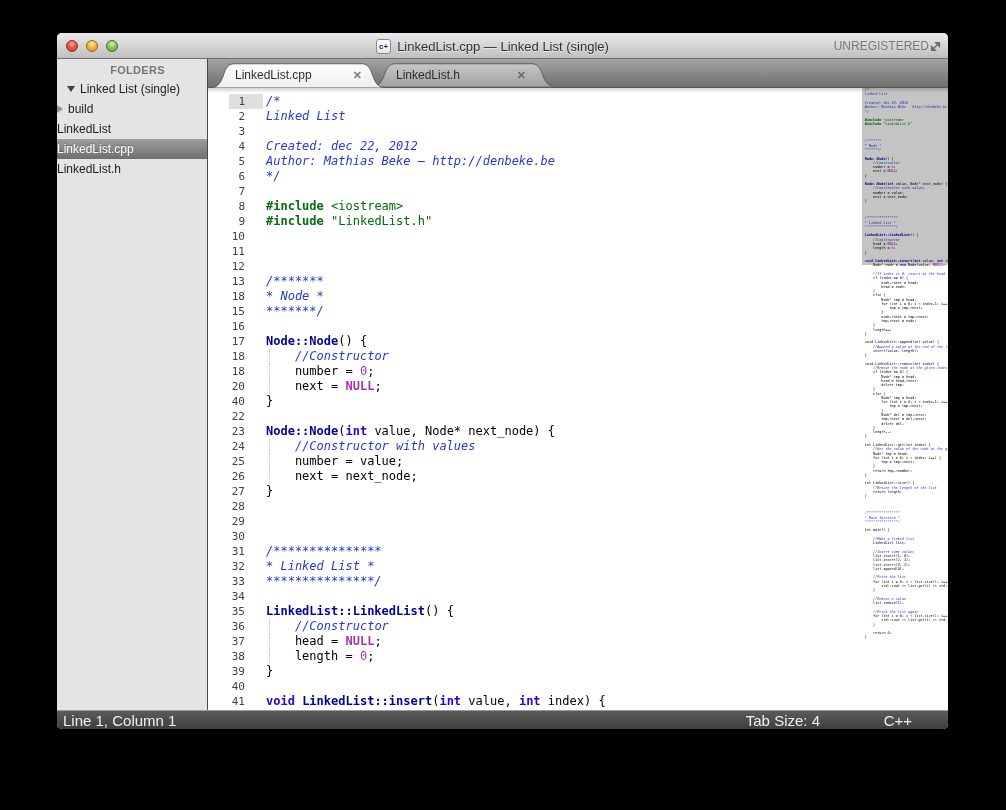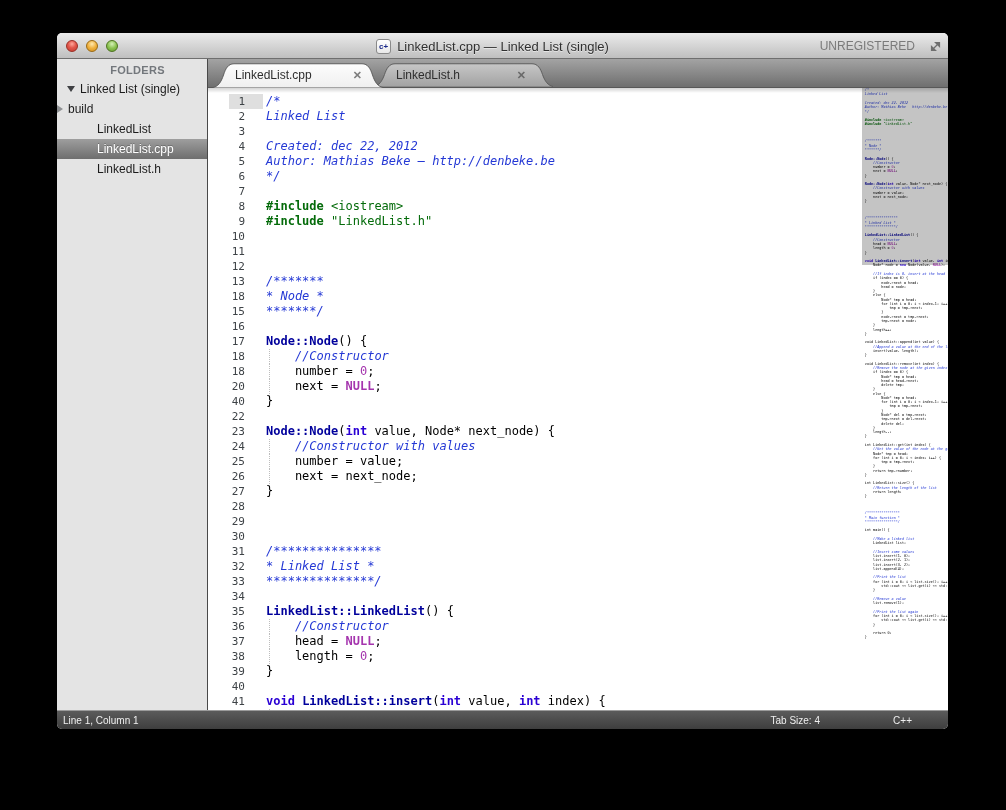--- a/index.html
+++ b/index.html
@@ -15,32 +15,32 @@
   .lights { position:absolute; left:9px; top:0; height:26px; display:flex; align-items:center; gap:8px; }
   .light { width:12px; height:12px; border-radius:50%; }
   .light.red { background:radial-gradient(circle at 50% 30%, #FFA79B 0%, #E2574B 45%, #C33B30 100%); border:1px solid #9A2E24; }
   .light.yellow { background:radial-gradient(circle at 50% 30%, #FFE9B0 0%, #EFB13E 50%, #D18E1F 100%); border:1px solid #9A6A14; }
   .light.green { background:radial-gradient(circle at 50% 30%, #D5F0B8 0%, #8CC351 50%, #65992F 100%); border:1px solid #4E7420; }
   .title-group { position:absolute; left:0; right:0; top:0; height:26px;
     display:flex; align-items:center; justify-content:center; gap:6px; transform:translateX(-10px); }
   .doc-icon { width:15px; height:15px; border-radius:3px; background:linear-gradient(#FFF,#E8E8E8);
     border:1px solid #8A8A8A; font:bold 8px/13px "Liberation Sans",sans-serif; color:#1B2A8A; text-align:center; }
   .title-text { font-size:13px; color:#303030; text-shadow:0 1px 0 rgba(255,255,255,0.5); }
-  .tb-right { position:absolute; right:6px; top:0; height:26px; display:flex; align-items:center; gap:14px; }
+  .tb-right { position:absolute; right:6px; top:0; height:26px; display:flex; align-items:center; gap:0; }
   .unregistered { font-size:12px; color:#7A7A7A; }
   
   .main { position:absolute; left:0; top:26px; right:0; bottom:19px; display:flex; }
   
   .sidebar { width:151px; background:#E4E4E4; border-right:1px solid #494949; flex:none; position:relative; }
   .folders-label { margin-top:3px; height:17px; line-height:17px; padding-left:11px;
     font-size:11px; font-weight:bold; color:#73777C; letter-spacing:0.3px;text-align:center; }
   .srow { height:20px; line-height:20px; font-size:12px; color:#1C1C1C; display:flex; align-items:center; white-space:nowrap; }
   .srow.root { padding-left:10px; }
   .srow.folder { }
-  .srow.file { padding-left:40px; }
+  .srow.file { }
   .srow.sel { background:linear-gradient(#9E9E9E,#6E6E6E); color:#FFF; text-shadow:0 -1px 0 rgba(0,0,0,0.25); }
   .tri { display:inline-block; width:0; height:0; margin-right:5px; }
   .tri.down { border-left:4.5px solid transparent; border-right:4.5px solid transparent; border-top:6px solid #3F4043; }
   .tri.right { border-top:4.5px solid transparent; border-bottom:4.5px solid transparent; border-left:6px solid #8F9194; }
   
   .content { flex:1; position:relative; background:#FFF; }
   .tabbar { position:relative; height:29px; background:linear-gradient(#A3A3A3,#6F6F6F);
     border-bottom:1px solid #585858; }
   .tab { position:absolute; top:4px; }
   .tab svg { position:absolute; left:0; top:0; }
@@ -72,21 +72,21 @@
   .tk-t { color:#000; }
   
   .minimap { position:absolute; top:0; right:0; width:86px; bottom:0; overflow:hidden; z-index:5; isolation:isolate; }
   .mini-inner { position:absolute; left:0; top:0; transform:scale(0.285); transform-origin:0 0; width:1200px; padding-left:10px; z-index:1; }
   .mini-inner .cl { height:15px; }
   .mini-viewport { position:absolute; left:0; right:0; top:0; height:177px;
     background:#C4C4C4; mix-blend-mode:multiply; transform:translateZ(0); z-index:9; }
   
   .statusbar { position:absolute; left:0; right:0; bottom:0; height:19px;
     background:linear-gradient(#5B5B5B,#3E3E3E); border-top:1px solid #9B9B9B; }
-  .statusbar span { position:absolute; top:1px; height:18px; line-height:17px; font-size:10px; color:#EFEFEF; }
+  .statusbar span { position:absolute; top:1px; height:18px; line-height:17px; font-size:15px; color:#EFEFEF; }
   .sb-left { left:6px; }
   .sb-tabsize { right:128px; }
   .sb-syntax { right:36px; }
 </style>
 </head>
 <body>
 
 <div class="window">
   <div class="titlebar">
     <div class="lights">

